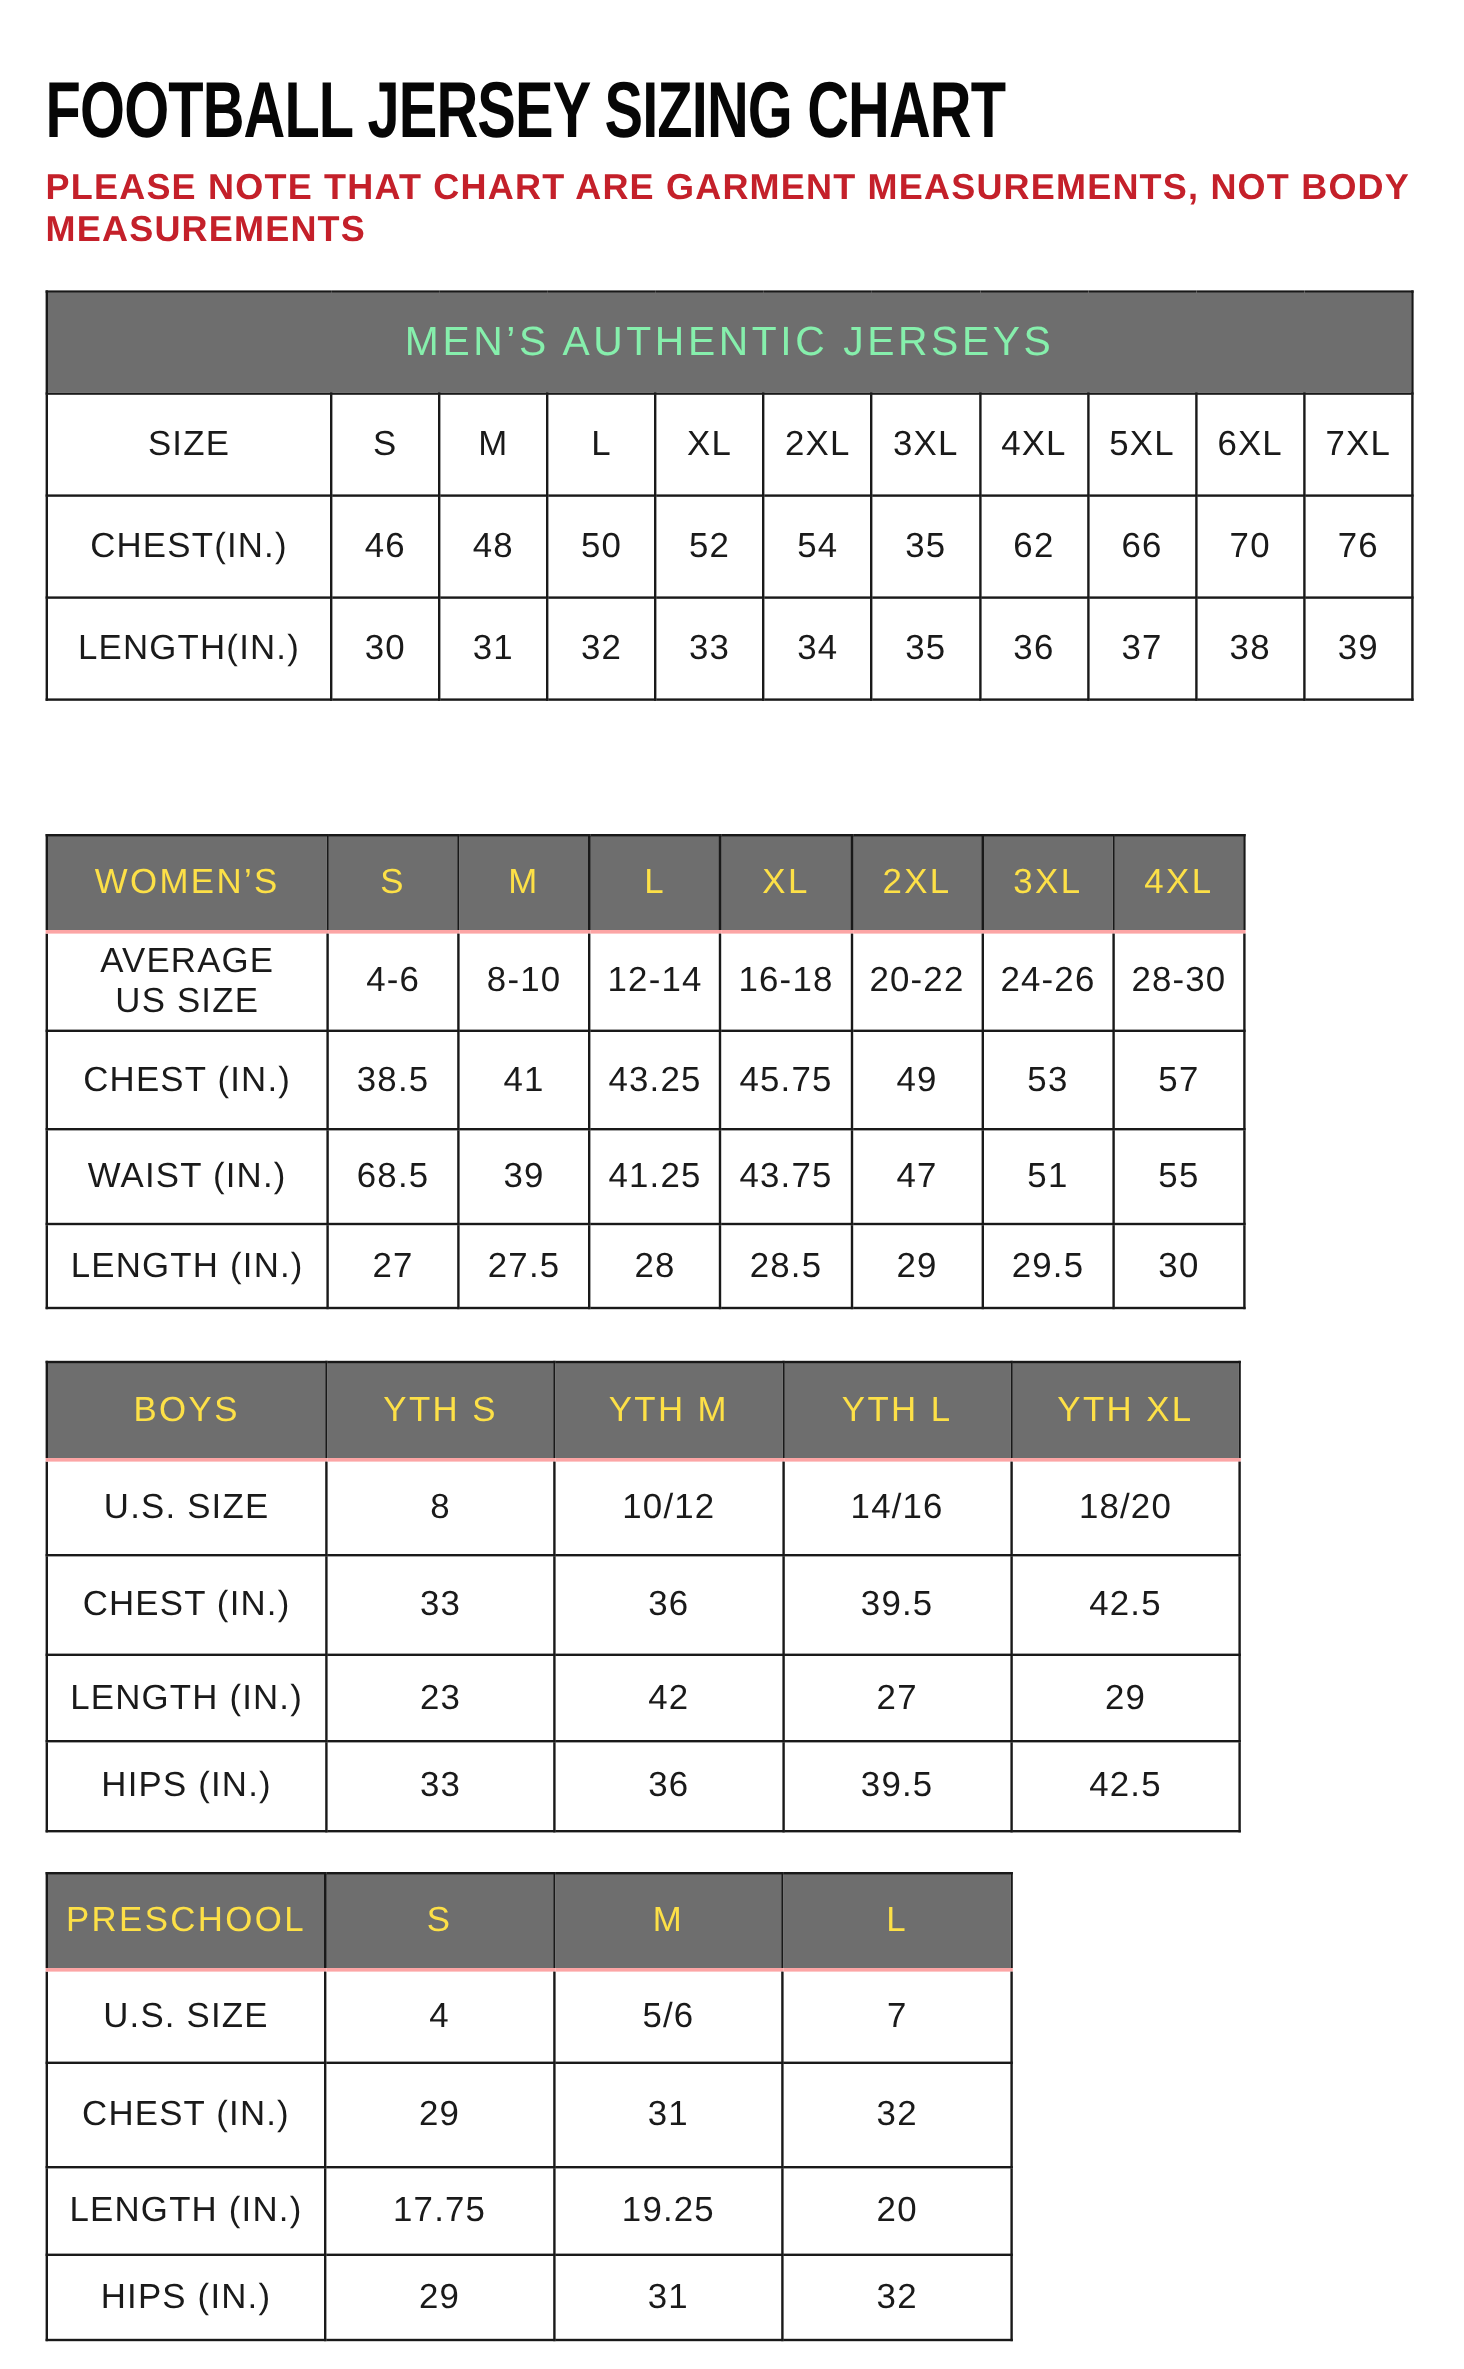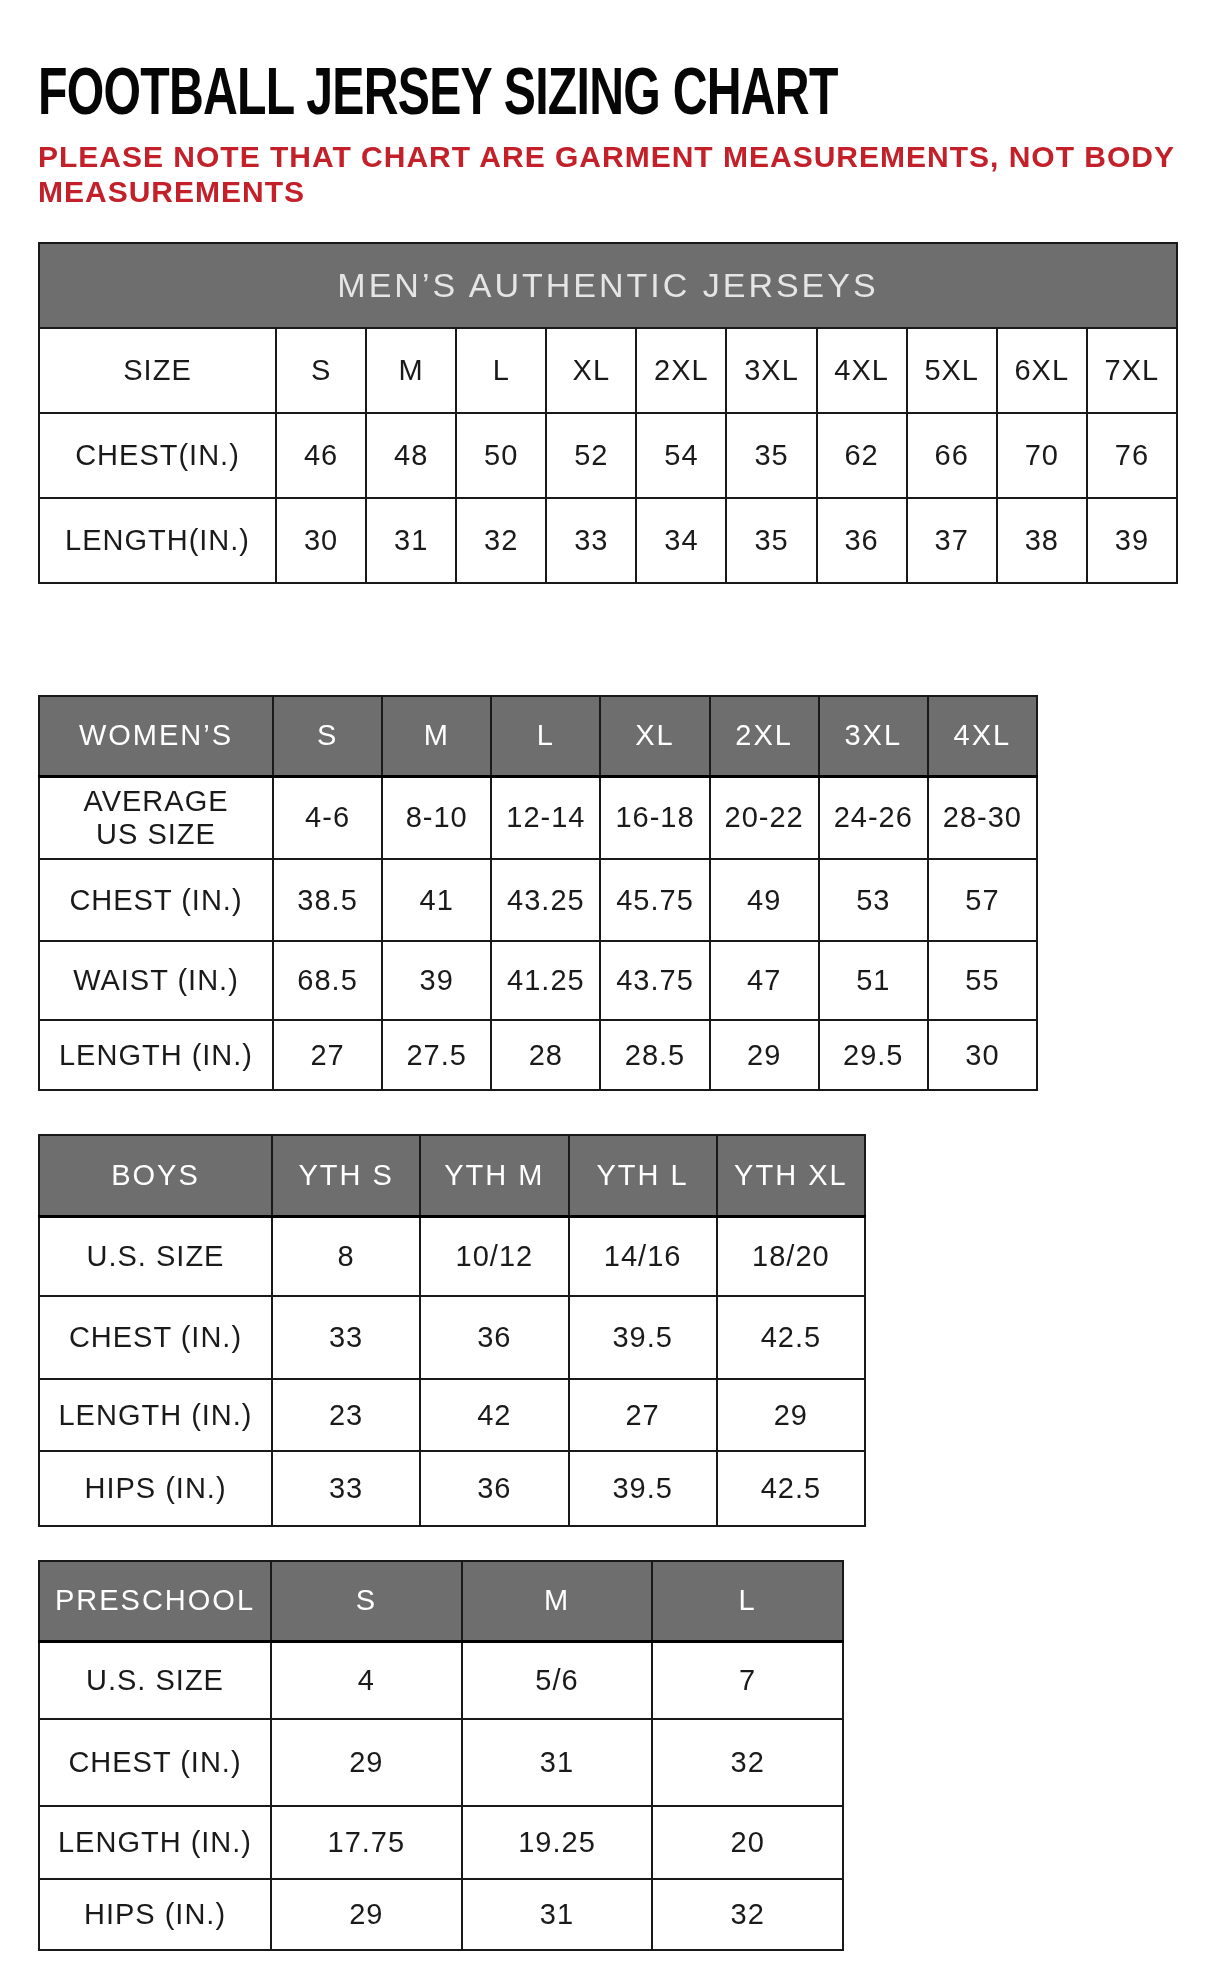--- a/index.html
+++ b/index.html
@@ -25,30 +25,30 @@
   table.tb {
     position:absolute; border-collapse:collapse; table-layout:fixed; background:#fff;
   }
   .tb td {
     border:2px solid var(--line,#191919); padding:0;
     text-align:center; vertical-align:middle;
     font-size:29px; letter-spacing:1px; color:var(--ink,#1a1a1a);
     white-space:pre-line; overflow:hidden;
   }
   .tb tr.hd td {
-    background:var(--gray,#6e6e6e); color:#ffffff;
-    border-bottom:3px solid #000000; letter-spacing:2px;
+    background:var(--gray,#6e6e6e); color:#fde047;
+    border-bottom:3px solid #fca5a5; letter-spacing:2px;
   }
   .tb tr.banner td {
-    background:var(--gray,#6e6e6e); color:#e5e5e5;
+    background:var(--gray,#6e6e6e); color:#86efac;
     font-size:34px; letter-spacing:3px;
   }
   #mens      { left:38px; top:197px;  width:1140px; }
   #womens    { left:38px; top:650px;  width:1000px; }
-  #boys      { left:38px; top:1089px; width:828px;  }
+  #boys      { left:38px; top:1089px; width:996px;  }
   #preschool { left:38px; top:1515px; width:806px;  }
 </style>
 </head>
 <body>
 
 <div class="page">
 
   <h1 class="title">FOOTBALL JERSEY SIZING CHART</h1>
   <p class="subtitle">PLEASE NOTE THAT CHART ARE GARMENT MEASUREMENTS, NOT BODY MEASUREMENTS</p>
 

